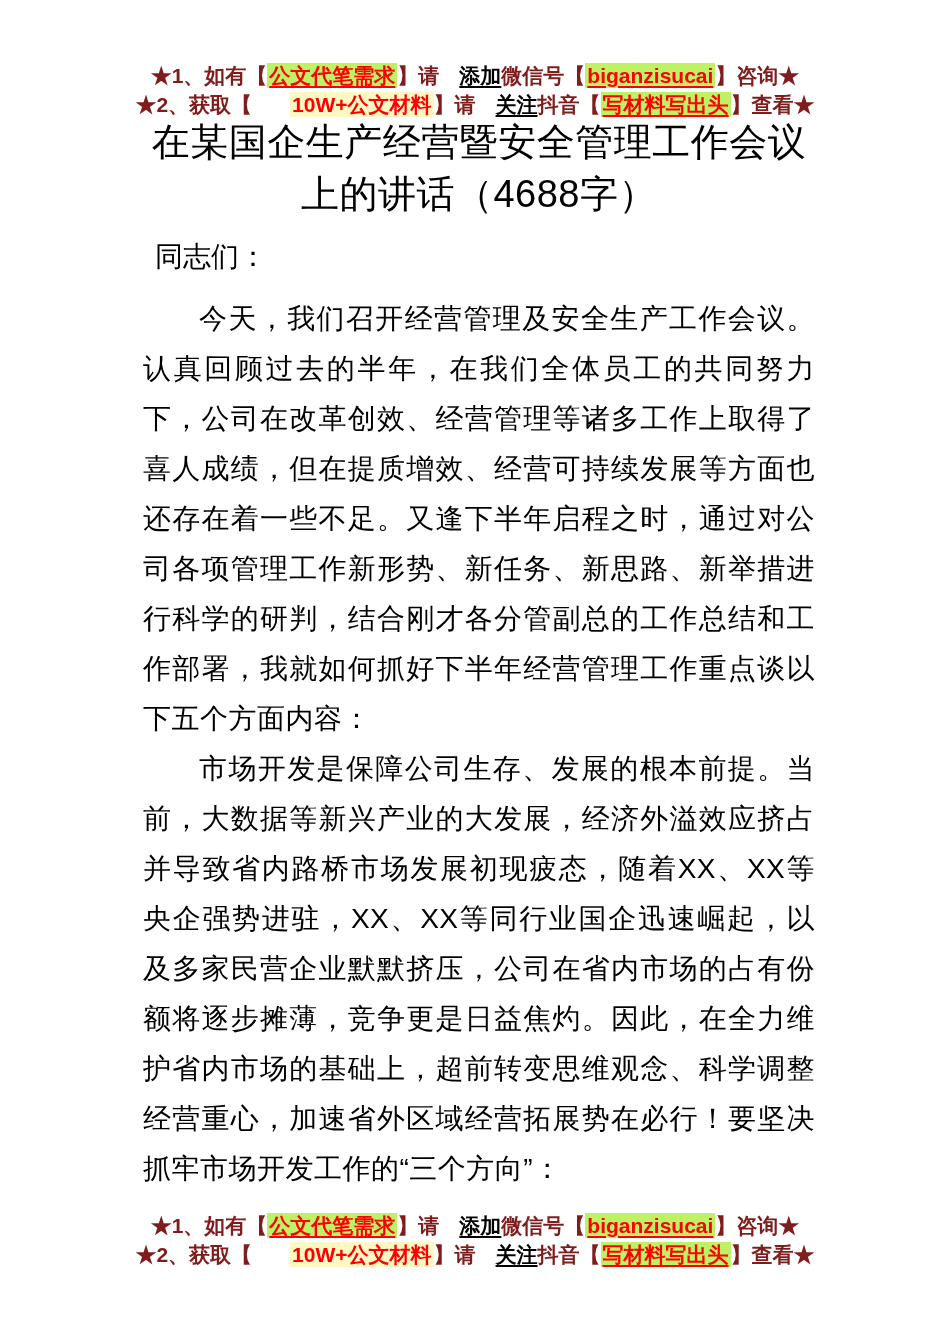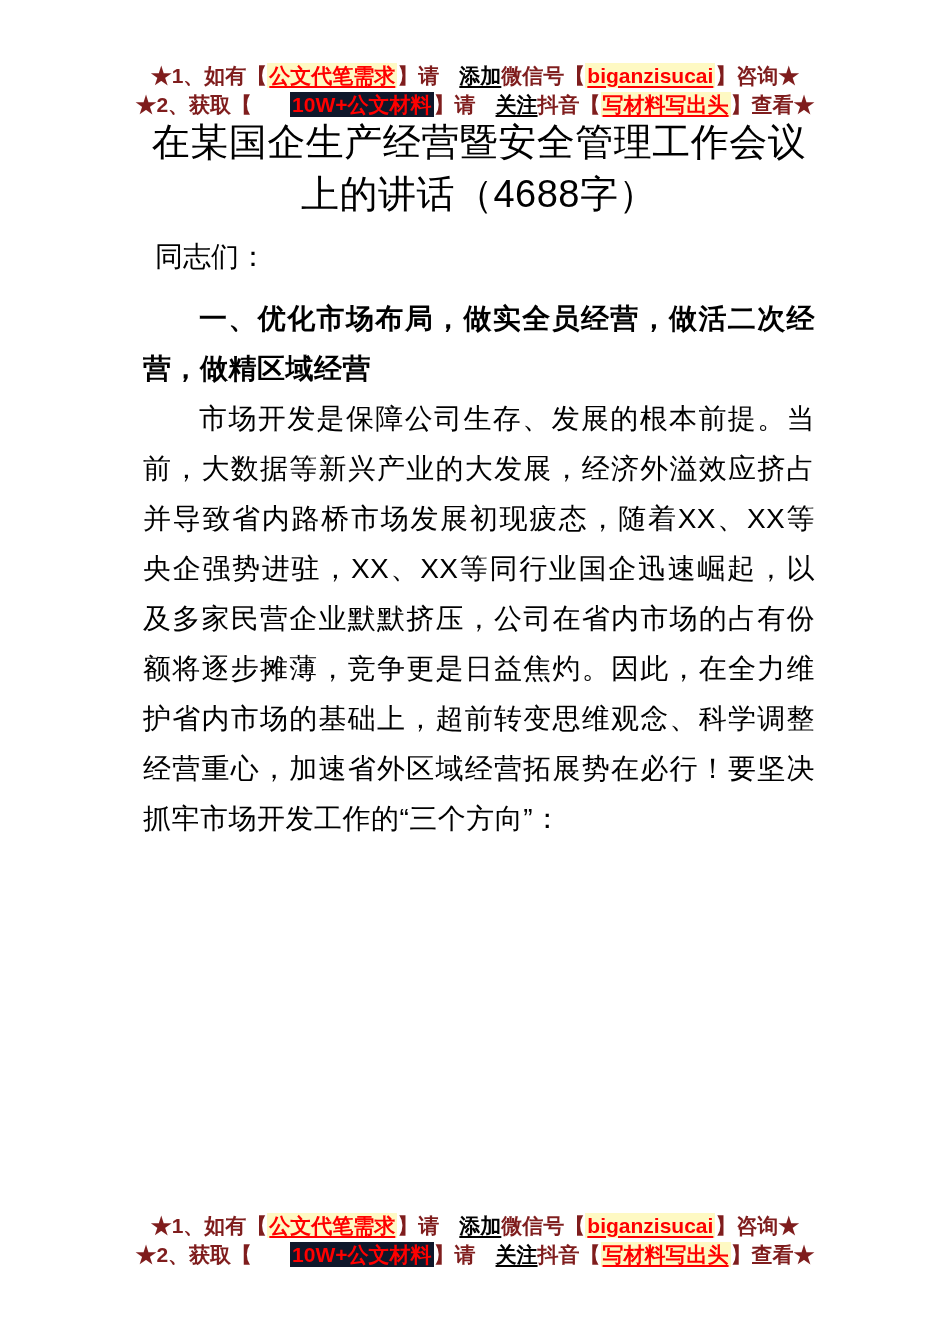--- a/index.html
+++ b/index.html
@@ -33,27 +33,27 @@
   .promo-line { height: 29px; }
   .seg-black { color: #7f1d1d; }
   .seg-black-underline {
     color: #000000;
     text-decoration: underline;
     text-underline-offset: 3px;
     margin-left: 20px;
   }
   .seg-red-highlight {
     color: #ff0000;
-    background: #0f172a;
+    background: #fef9c3;
     padding: 1px 2px;
     margin-left: 38px;
   }
   .seg-red-highlight-underline {
     color: #ff0000;
-    background: #fef9c3;
+    background: #bef264;
     padding: 1px 2px;
     text-decoration: underline;
     text-underline-offset: 3px;
   }
   
   .content {
     position: absolute;
     left: 143px;
     top: 116px;
     width: 672px;
@@ -101,22 +101,22 @@
   <div class="promo promo-top">
     <div class="promo-line"><span class="seg-black">★1、如有【</span><span class="seg-red-highlight-underline">公文代笔需求</span><span class="seg-black">】请</span><span class="seg-black-underline">添加</span><span class="seg-black">微信号【</span><span class="seg-red-highlight-underline">biganzisucai</span><span class="seg-black">】咨询★</span></div>
     <div class="promo-line"><span class="seg-black">★2、获取【</span><span class="seg-red-highlight">10W+公文材料</span><span class="seg-black">】请</span><span class="seg-black-underline">关注</span><span class="seg-black">抖音【</span><span class="seg-red-highlight-underline">写材料写出头</span><span class="seg-black">】查看★</span></div>
   </div>
 
   <div class="content">
     <h1 class="doc-title">在某国企生产经营暨安全管理工作会议上的讲话（4688字）</h1>
 
     <p class="salutation">同志们：</p>
 
+    <p class="para">今天，我们召开经营管理及安全生产工作会议。认真回顾过去的半年，在我们全体员工的共同努力下，公司在改革创效、经营管理等诸多工作上取得了喜人成绩，但在提质增效、经营可持续发展等方面也还存在着一些不足。又逢下半年启程之时，通过对公司各项管理工作新形势、新任务、新思路、新举措进行科学的研判，结合刚才各分管副总的工作总结和工作部署，我就如何抓好下半年经营管理工作重点谈以下五个方面内容：</p>
 
-    <h2 class="section-heading">一、优化市场布局，做实全员经营，做活二次经营，做精区域经营</h2>
 
     <p class="para">市场开发是保障公司生存、发展的根本前提。当前，大数据等新兴产业的大发展，经济外溢效应挤占并导致省内路桥市场发展初现疲态，随着XX、XX等央企强势进驻，XX、XX等同行业国企迅速崛起，以及多家民营企业默默挤压，公司在省内市场的占有份额将逐步摊薄，竞争更是日益焦灼。因此，在全力维护省内市场的基础上，超前转变思维观念、科学调整经营重心，加速省外区域经营拓展势在必行！要坚决抓牢市场开发工作的“三个方向”：</p>
 
   </div>
 
   <div class="promo promo-bottom">
     <div class="promo-line"><span class="seg-black">★1、如有【</span><span class="seg-red-highlight-underline">公文代笔需求</span><span class="seg-black">】请</span><span class="seg-black-underline">添加</span><span class="seg-black">微信号【</span><span class="seg-red-highlight-underline">biganzisucai</span><span class="seg-black">】咨询★</span></div>
     <div class="promo-line"><span class="seg-black">★2、获取【</span><span class="seg-red-highlight">10W+公文材料</span><span class="seg-black">】请</span><span class="seg-black-underline">关注</span><span class="seg-black">抖音【</span><span class="seg-red-highlight-underline">写材料写出头</span><span class="seg-black">】查看★</span></div>
   </div>
 

